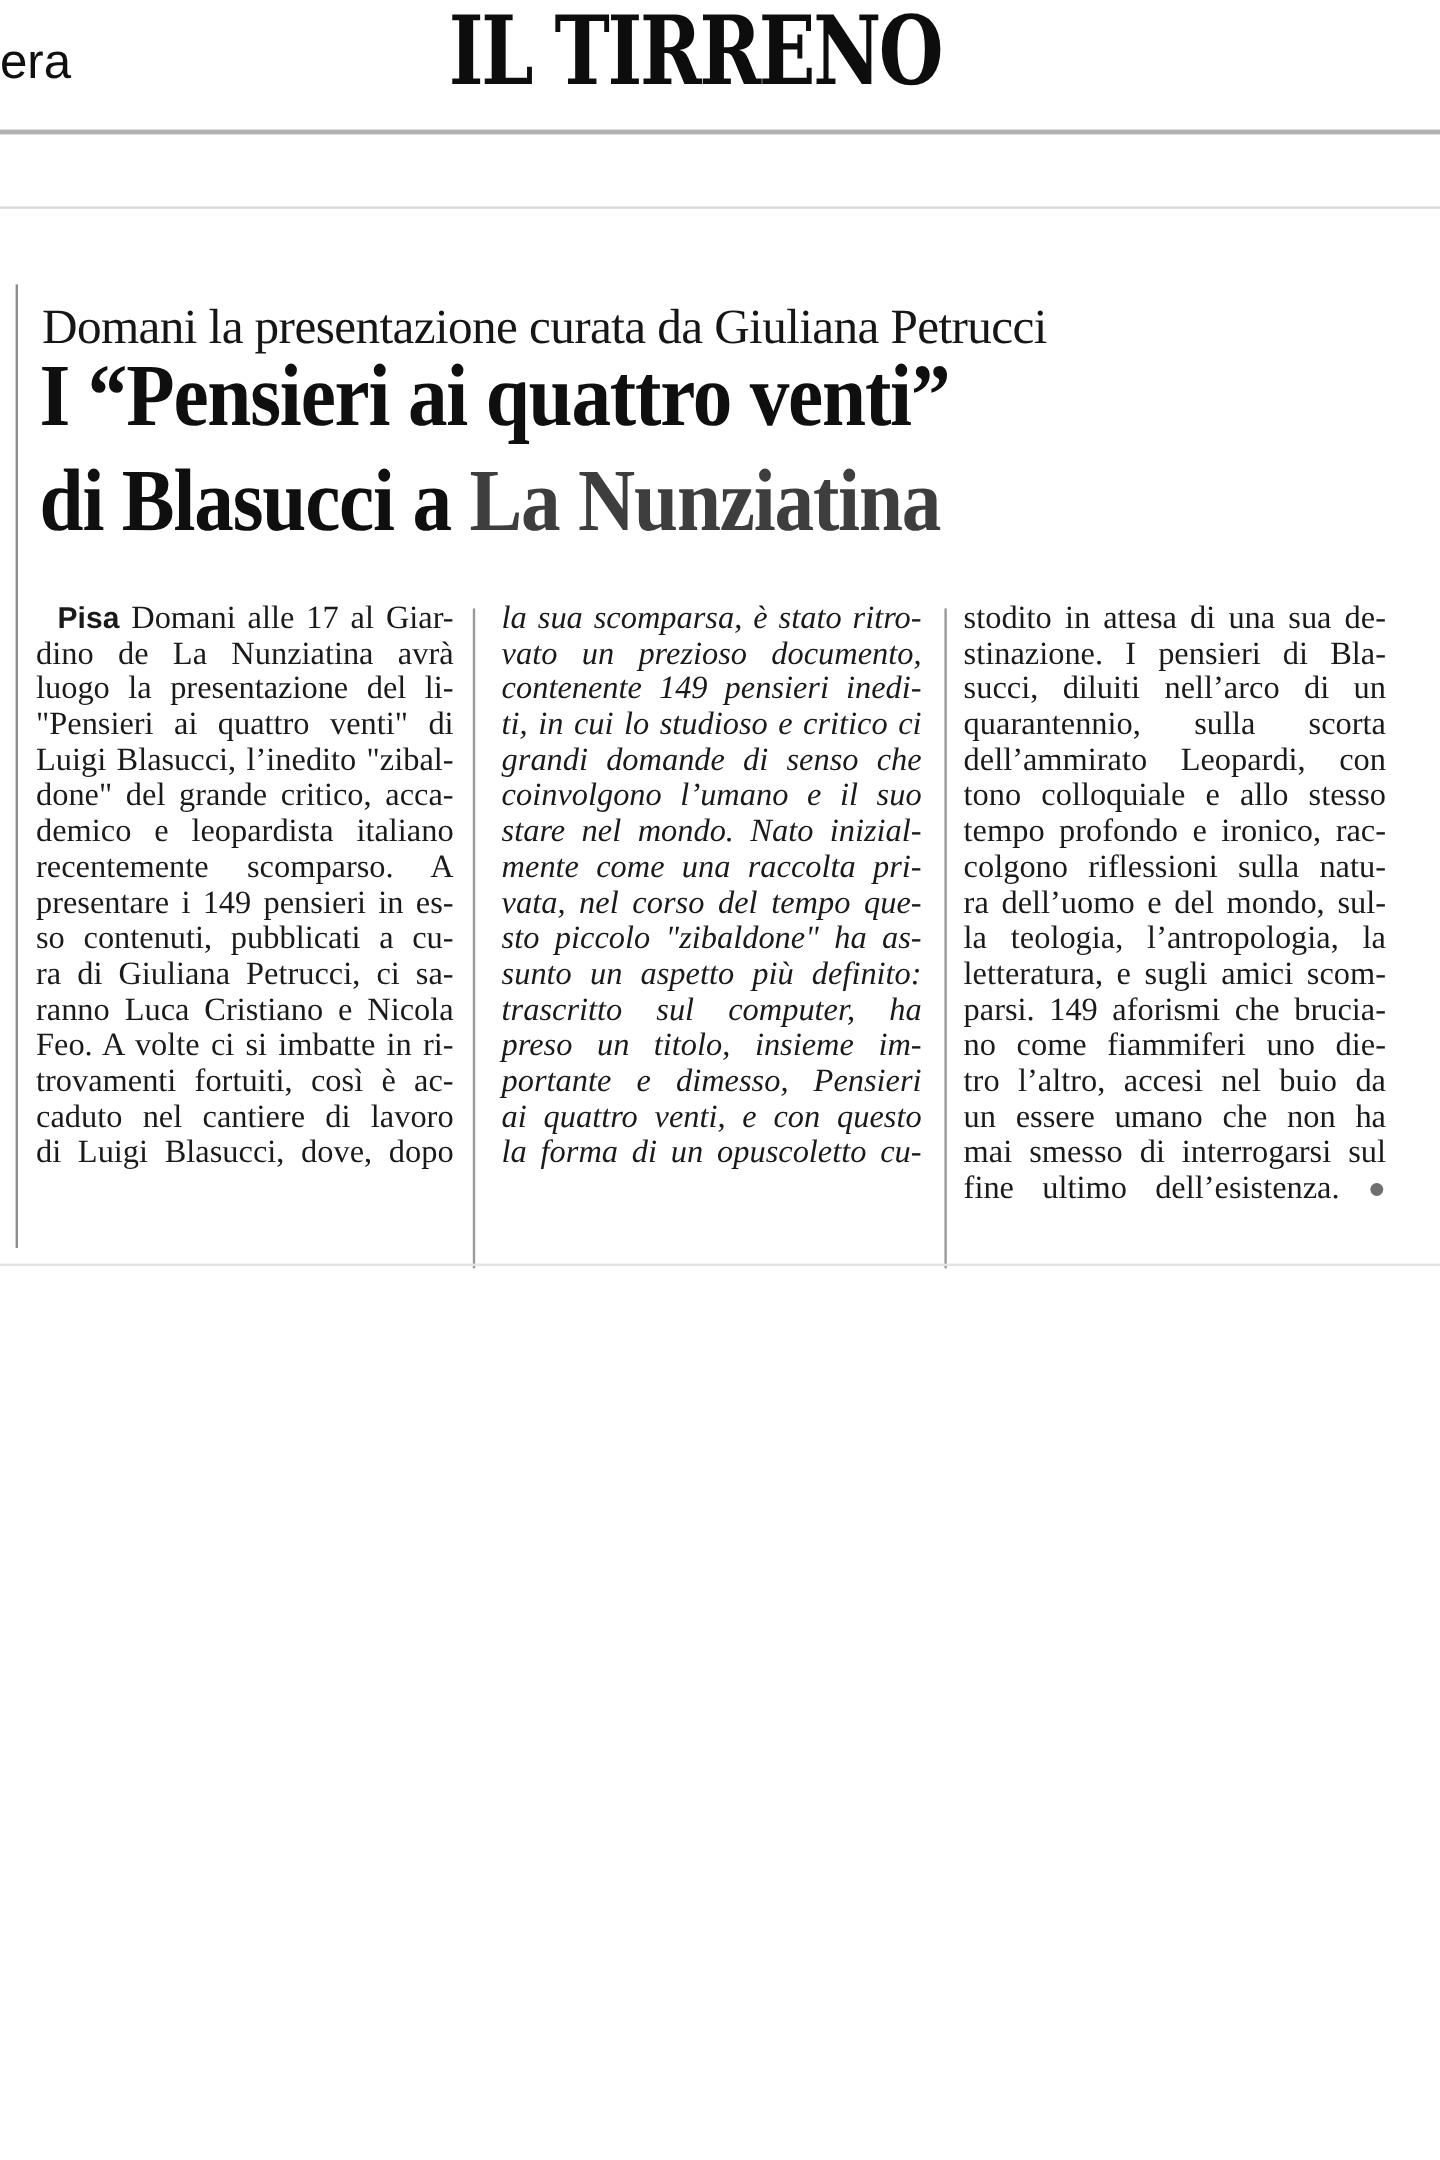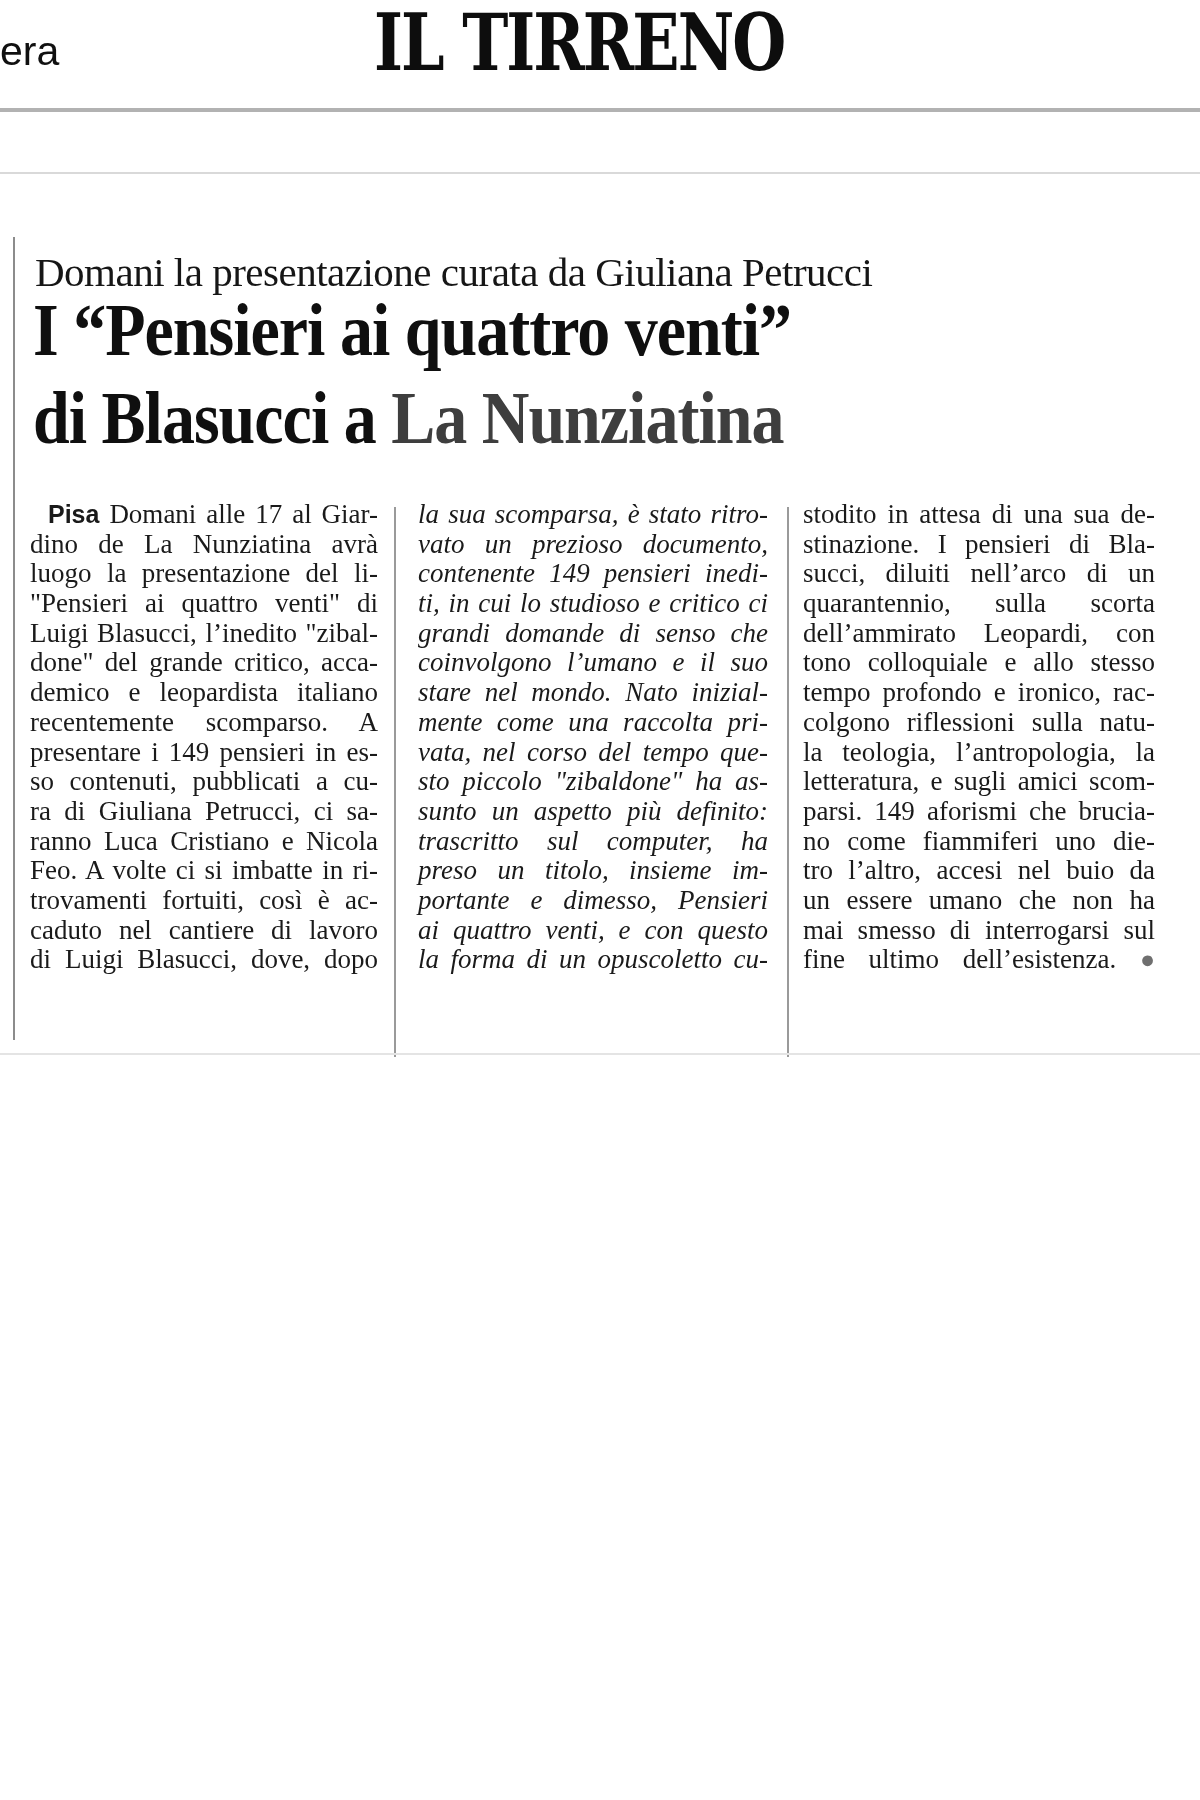--- a/index.html
+++ b/index.html
@@ -112,20 +112,21 @@
   <div class="divider div-2"></div>
   <div class="column col-3">
       <div class="bodyline">stodito in attesa di una sua de-</div>
       <div class="bodyline">stinazione. I pensieri di Bla-</div>
       <div class="bodyline">succi, diluiti nell’arco di un</div>
       <div class="bodyline">quarantennio, sulla scorta</div>
       <div class="bodyline">dell’ammirato Leopardi, con</div>
       <div class="bodyline">tono colloquiale e allo stesso</div>
       <div class="bodyline">tempo profondo e ironico, rac-</div>
       <div class="bodyline">colgono riflessioni sulla natu-</div>
+      <div class="bodyline">ra dell’uomo e del mondo, sul-</div>
       <div class="bodyline">la teologia, l’antropologia, la</div>
       <div class="bodyline">letteratura, e sugli amici scom-</div>
       <div class="bodyline">parsi. 149 aforismi che brucia-</div>
       <div class="bodyline">no come fiammiferi uno die-</div>
       <div class="bodyline">tro l’altro, accesi nel buio da</div>
       <div class="bodyline">un essere umano che non ha</div>
       <div class="bodyline">mai smesso di interrogarsi sul</div>
       <div class="bodyline">fine ultimo dell’esistenza. <span class="endmark">●</span></div>
     </div>
 

